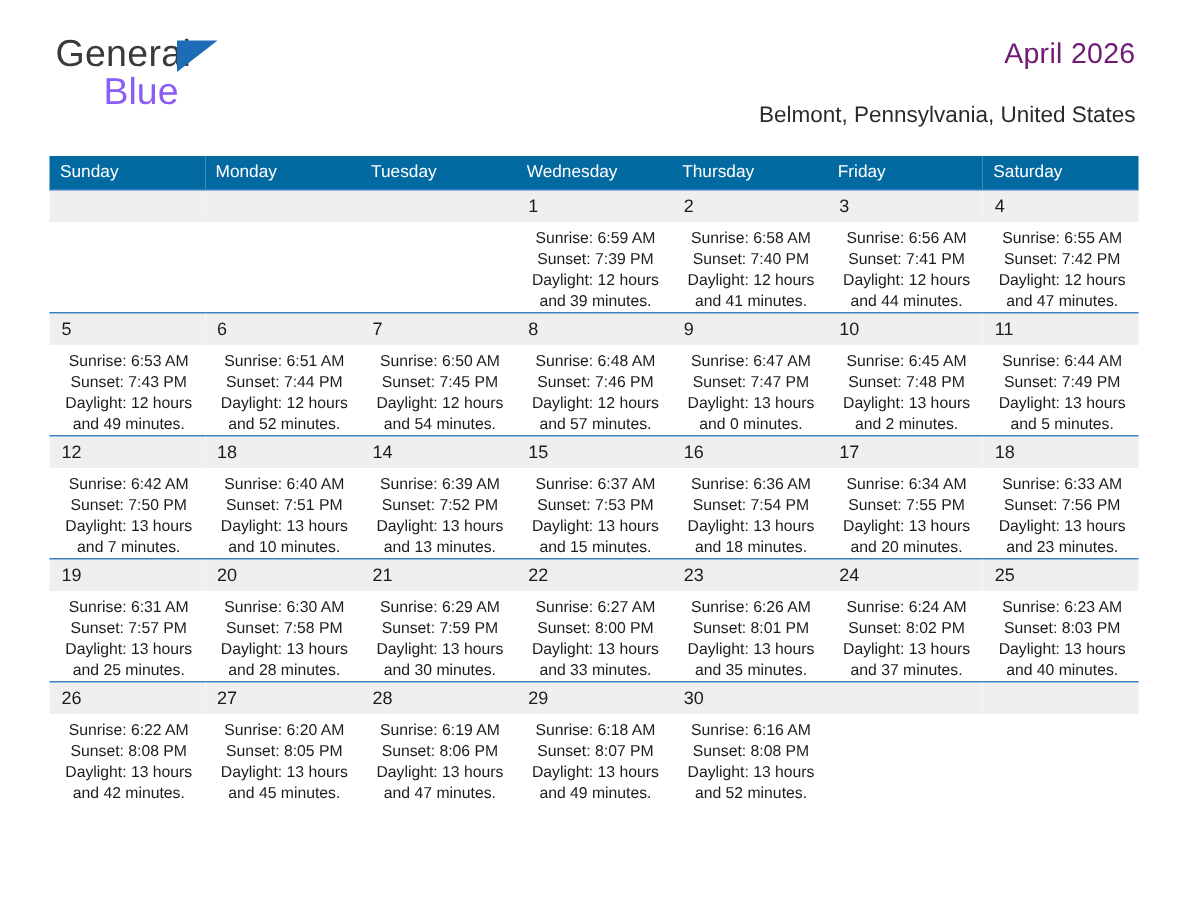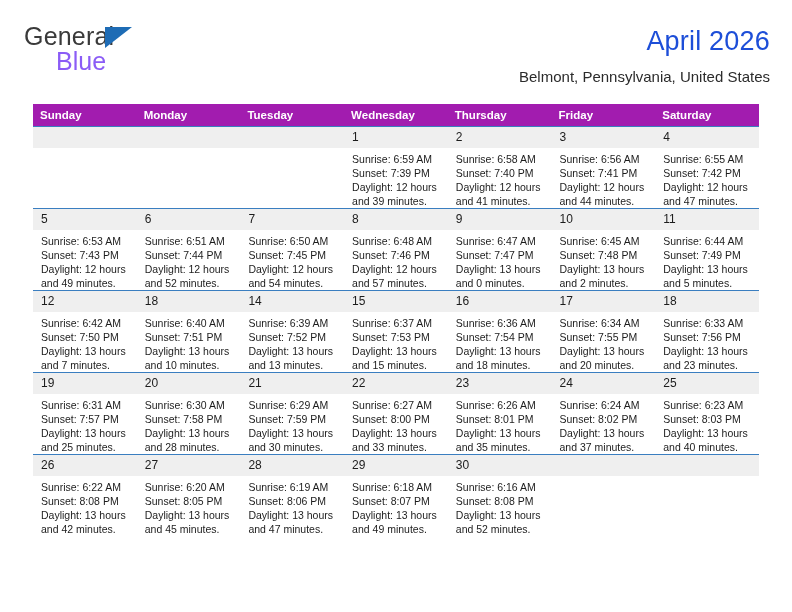--- a/index.html
+++ b/index.html
@@ -12,21 +12,21 @@
     background: #ffffff;
     font-family: "Liberation Sans", sans-serif;
     color: #231f20;
     overflow: hidden;
   }
   .page {
     position: relative;
     width: 792px;
     height: 464px;
     box-sizing: border-box;
-    padding: 0 20px;
+    padding: 0 33px;
   }
 
   
   .top {
     position: relative;
     height: 84px;
   }
   .logo {
     position: absolute;
     left: 4px;
@@ -58,22 +58,22 @@
     color: #8b5cf6;
     display: block;
     margin-top: -2px;
     padding-left: 32px;
   }
 
   .title {
     position: absolute;
     right: 2px;
     top: 26px;
-    font-size: 27px;
-    color: #1d4ed8;
+    font-size: 19px;
+    color: #701a75;
     letter-spacing: .2px;
   }
   .subtitle {
     position: absolute;
     right: 2px;
     top: 68px;
     font-size: 15px;
     color: #2b2b2b;
     text-align: center;
   }
@@ -81,23 +81,23 @@
   
   .cal {
     position: absolute;
     left: 33px;
     top: 104px;
     width: 726px;
     border-collapse: collapse;
     table-layout: fixed;
   }
   .cal th {
-    background: #a21caf;
+    background: #0369a1;
     color: #ffffff;
-    font-weight: bold;
+    font-weight: normal;
     font-size: 11.5px;
     text-align: left;
     padding: 5px 0 5px 7px;
     height: 12px;
     border: none;
   }
   .cal td {
     vertical-align: top;
     padding: 0;
     height: 78px;
@@ -117,20 +117,21 @@
   }
   .daynum.empty {
     background: #efefef;
     color: transparent;
   }
   .cellbody {
     padding: 4px 6px 0 8px;
     font-size: 10.5px;
     line-height: 14px;
     color: #1c1c1c;
+    text-align: center;
   }
   .cellbody div { white-space: nowrap; }
   td.blank .daynum { background: #efefef; }
 </style>
 </head>
 <body>
 
 <div class="page">
 
   <div class="top">

